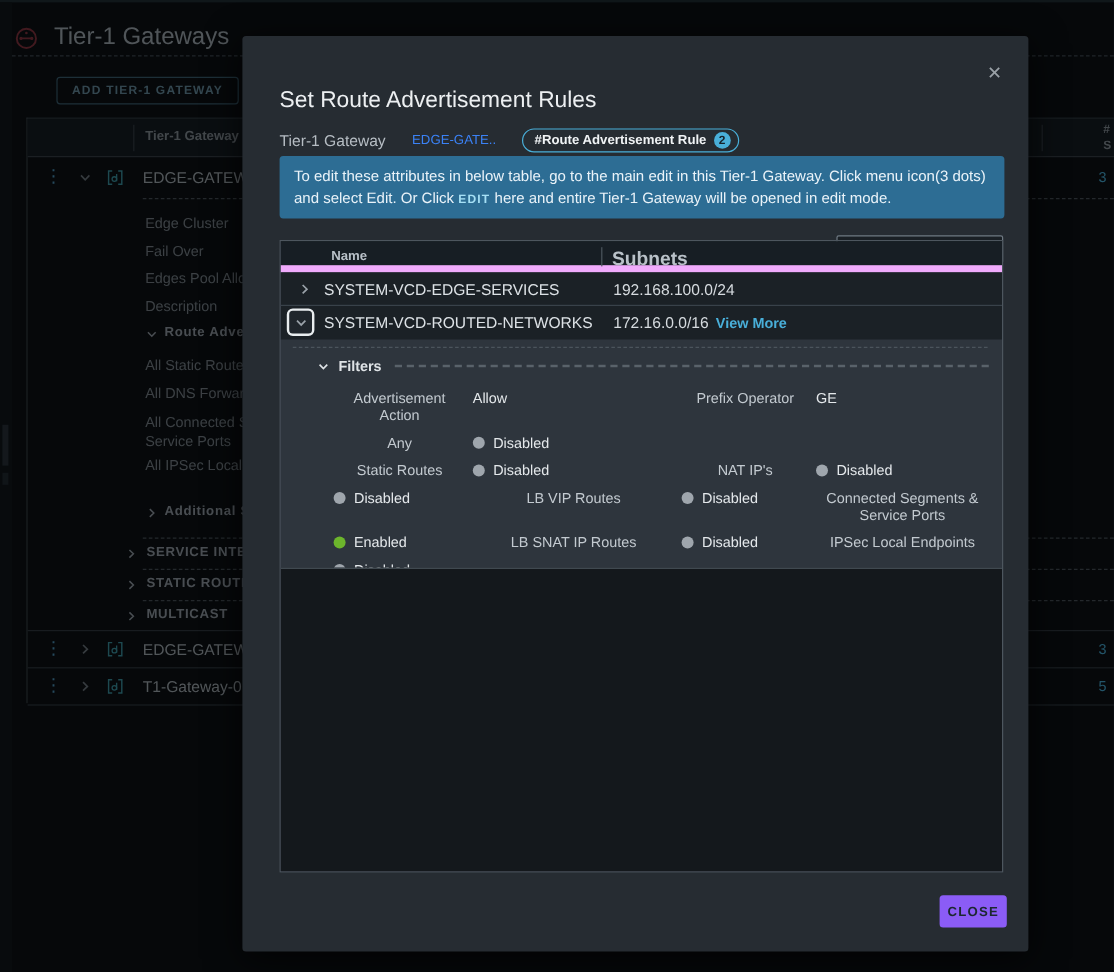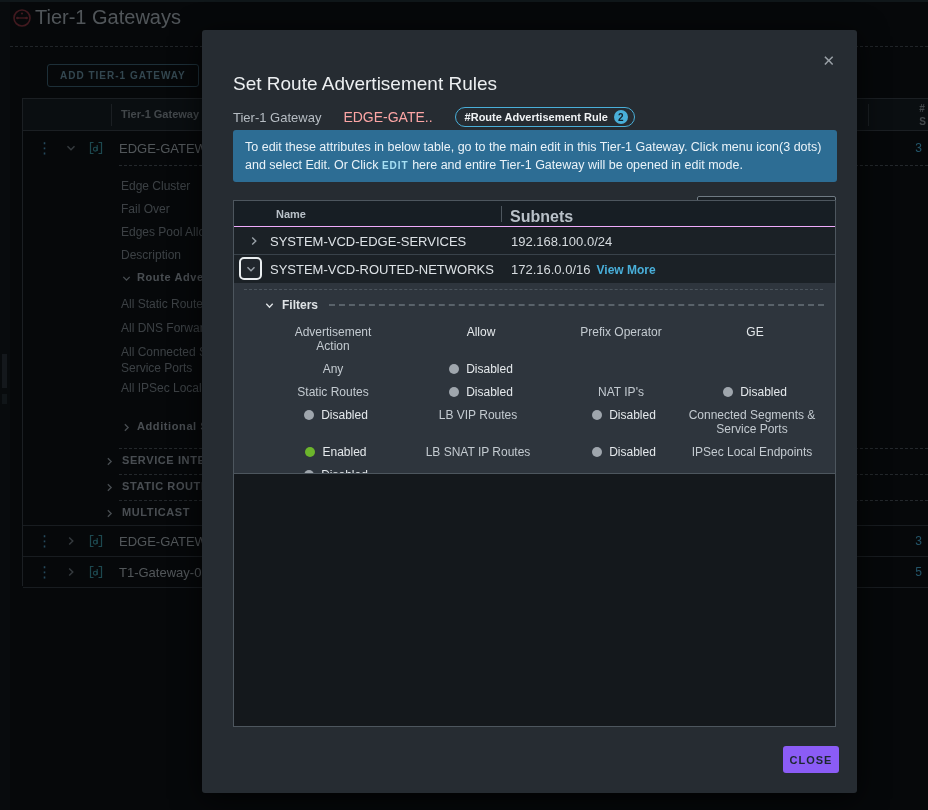--- a/index.html
+++ b/index.html
@@ -5,21 +5,21 @@
   * { margin:0; padding:0; box-sizing:border-box; }
   html,body { width:928px; height:810px; overflow:hidden; background:#0d1216;
     font-family:"Liberation Sans", sans-serif; }
 
   
   .page { position:absolute; inset:0; background:#0d1216; border-top:2px solid #223038; }
   .leftstrip { position:absolute; left:0; top:0; width:10px; height:810px; background:#11181d; }
   .leftstrip .mark1 { position:absolute; left:2px; top:352px; width:5px; height:34px; background:#2a343c; }
   .leftstrip .mark2 { position:absolute; left:2px; top:392px; width:5px; height:10px; background:#232c33; }
 
-  .page-header { position:absolute; left:12px; top:4px; display:flex; align-items:center; gap:3px; }
+  .page-header { position:absolute; left:12px; top:18px; display:flex; align-items:center; gap:13px; }
   .page-title { font-size:20px; color:#a8b2ba; font-weight:400; }
   .page-dash { position:absolute; left:10px; top:44px; right:0; border-top:1px dashed #434d55; }
 
   .add-btn { position:absolute; left:20px; top:62px; height:23px; padding:0 12px;
     background:transparent; border:1px solid #3d6376; border-radius:3px;
     color:#6b93a6; font-size:10px; letter-spacing:1px; font-weight:bold;
     font-family:"Liberation Sans", sans-serif;margin-left:27px; }
 
   .bg-table { position:absolute; left:22px; top:96px; width:906px; height:488px;
     border-left:1px solid #39424a; border-top:1px solid #39424a; }
@@ -48,41 +48,41 @@
   
   .overlay { position:absolute; inset:0; background:rgba(0,0,0,0.52); z-index:5; }
   .modal { position:absolute; left:202px; top:30px; width:655px; height:763px; z-index:10;
     background:#262c32; border-radius:3px; box-shadow:0 6px 30px rgba(0,0,0,0.7); }
 
   .m-title { position:absolute; left:31px; top:43px; font-size:19px; color:#eceff1; font-weight:400; }
   .m-close { position:absolute; right:22px; top:22px; font-size:15px; color:#9aa1a7; cursor:pointer; }
 
   .m-crumb { position:absolute; left:31px; top:77px; display:flex; align-items:center; gap:22px; }
   .crumb1 { font-size:13px; color:#b6bdc3; }
-  .crumb2 { font-size:14px; color:#fca5a5; }
+  .crumb2 { font-size:11px; color:#3b82f6; }
   .crumb-pill { display:flex; align-items:center; gap:6px; border:1px solid #49afd9; border-radius:11px;
     padding:2px 6px 2px 9px; }
   .crumb-pill .lbl { font-size:11px; font-weight:bold; color:#f0f3f5; white-space:nowrap; }
   .crumb-pill .badge { width:14px; height:14px; border-radius:50%; background:#49afd9; color:#16212a;
     font-size:10px; font-weight:bold; display:flex; align-items:center; justify-content:center; }
 
   .m-banner { position:absolute; left:31px; top:100px; width:604px; height:52px; background:#2d6d94;
     border-radius:3px; padding:8px 12px; font-size:12.5px; line-height:18px; color:#eaf3f9; }
   .m-banner .edit-link { color:#a6e0f5; font-size:10px; font-weight:bold; letter-spacing:1px; cursor:pointer; }
 
   .expand-all { position:absolute; left:410px; top:172px; font-size:11px; font-weight:bold;
     letter-spacing:0.8px; color:#49afd9; cursor:pointer; }
   .search-box { position:absolute; left:495px; top:166px; width:139px; height:24px;
     border:1px solid #6f7a83; border-radius:2px; background:#1a2025; display:flex; align-items:center; padding:0 6px; gap:5px; }
   .search-box input { flex:1; background:transparent; border:none; outline:none; color:#e2e6e9;
     font-size:13px; width:90px; font-family:"Liberation Sans", sans-serif; }
   .search-box input::placeholder { color:#c6cbd0; }
 
   .m-table { position:absolute; left:31px; top:170px; width:603px; height:527px; border:1px solid #4d565e; }
-  .t-head { position:absolute; left:0; top:0; width:100%; height:26px; background:#171e24; border-bottom:1px solid #f0abfc; }
+  .t-head { position:absolute; left:0; top:0; width:100%; height:26px; background:#171e24; border-bottom:6px solid #f0abfc; }
   .t-head .h-name { position:absolute; left:42px; top:7px; font-size:11px; font-weight:bold; color:#b9c1c8; }
   .t-head .h-sub  { position:absolute; left:276px; top:7px; font-size:16px; font-weight:bold; color:#b9c1c8; }
   .t-head .h-div  { position:absolute; left:267px; top:5px; height:16px; border-left:1px solid #4d565e; }
 
   .t-row { position:absolute; left:0; width:100%; height:28px; background:#1b2126; }
   .t-row.r1 { top:26px; border-bottom:1px solid #39424a; }
   .t-row.r2 { top:54px; }
   .t-row .rchev { position:absolute; left:14px; top:8px; }
   .t-row .rname { position:absolute; left:36px; top:50%; transform:translateY(-50%); font-size:13px; color:#dde2e6; white-space:nowrap; }
   .t-row .rsub  { position:absolute; left:277px; top:50%; transform:translateY(-50%); font-size:13px; color:#d6dbdf; white-space:nowrap;text-align:center; }
@@ -93,21 +93,21 @@
   .t-panel { position:absolute; left:0; top:82px; width:100%; height:190px; background:#2e353d; }
   .t-panel .top-dash { left:10px; right:12px; top:6px; }
   .f-title { position:absolute; left:30px; top:15px; display:flex; align-items:center; gap:7px; width:560px; }
   .f-title .f-lbl { font-size:12px; font-weight:bold; color:#dfe3e6; }
   .f-title .f-dash { flex:1; border-top:2px dashed #59626a; margin-left:4px; }
 
   .f-grid { position:absolute; left:44px; top:42px; width:552px; display:grid;
     grid-template-columns:116px 174px 112px 1fr; row-gap:9px; column-gap:0;
     font-size:12px; line-height:14px; align-items:start; }
   .f-label { color:#c3cad0; padding-right:6px;text-align:center; }
-  .f-value { color:#e4e8eb; display:flex; align-items:center; gap:7px;justify-content:center; }
+  .f-value { color:#e4e8eb; display:flex; align-items:center; gap:7px; }
   .dot { width:10px; height:10px; border-radius:50%; display:inline-block; flex:none; }
   .dot.disabled { background:#9fa6ad; }
   .dot.enabled { background:#6cb52c; }
 
   .t-empty { position:absolute; left:0; top:272px; width:100%; height:253px; background:#14181c; border-top:1px solid #4d565e; }
 
   .m-footer-btn { position:absolute; left:581px; top:716px; width:56px; height:27px;
     background:#8b5cf6; border:none; border-radius:3px; color:#1c2830; font-size:11px;
     font-weight:bold; letter-spacing:1px; cursor:pointer; font-family:"Liberation Sans", sans-serif; }
 

